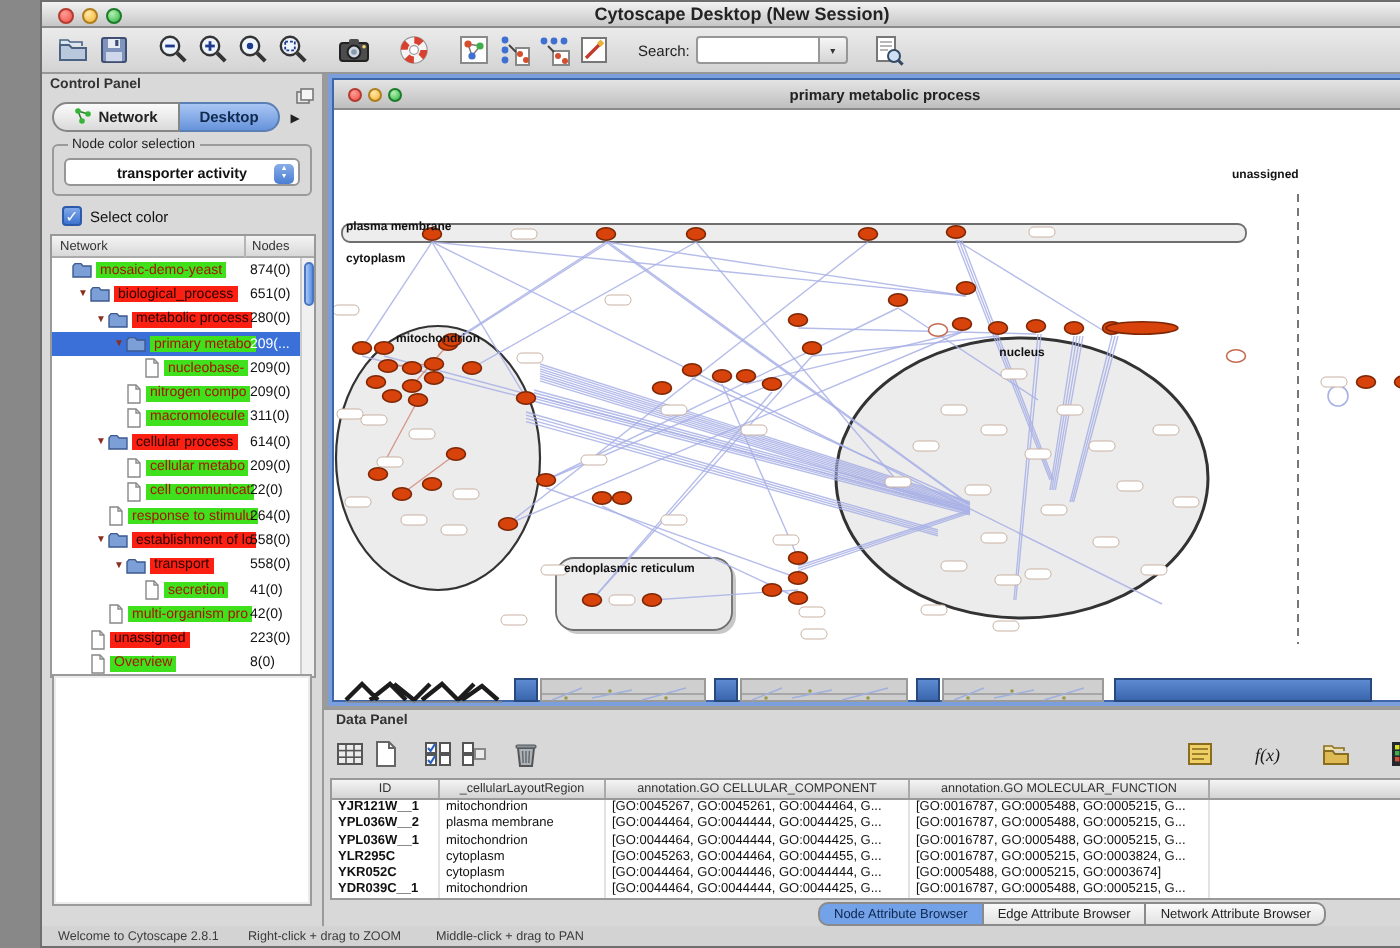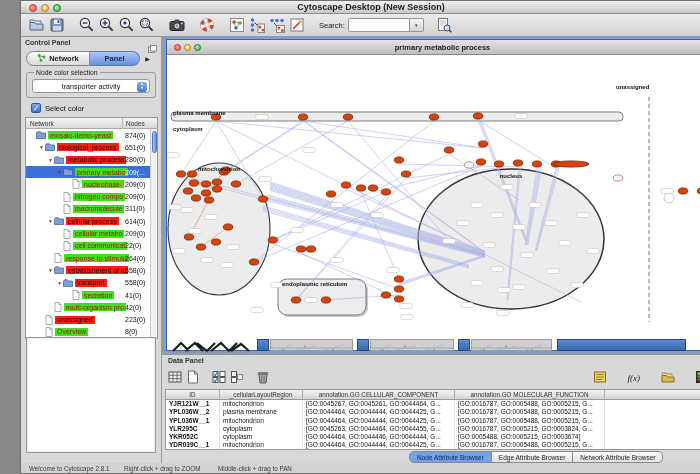--- a/index.html
+++ b/index.html
@@ -23,21 +23,21 @@
   
   .cpanel{position:absolute;left:0;top:36px;width:141px;height:426px;background:#d9d9d9;border-right:1px solid #9a9a9a;}
   .cp-head{position:absolute;left:0;top:0;width:100%;height:12px;font-size:7px;font-weight:bold;color:#333;padding-left:4px;line-height:12px;}
   .float-ico{position:absolute;top:2px;right:4px;}
   .cptabs{position:absolute;top:14px;left:5px;width:131px;height:15px;display:flex;}
   .tab-net{width:64px;border:1px solid #868686;border-radius:8px 0 0 8px;background:linear-gradient(#fbfbfb,#dadada);display:flex;gap:3px;align-items:center;justify-content:center;font-size:7.5px;font-weight:bold;color:#222;}
   .tab-mosaic{width:50px;border:1px solid #5a7fb4;border-left:none;border-radius:0 8px 8px 0;background:linear-gradient(#a9c6f3,#6793dc);display:flex;align-items:center;justify-content:center;font-size:7.5px;font-weight:bold;color:#10294e;}
   .tab-arrow{width:15px;display:flex;align-items:center;justify-content:center;font-size:6px;color:#222;}
   .grpbox{position:absolute;top:35px;left:5px;width:130px;height:26px;border:1px solid #9a9a9a;border-radius:3px;}
   .grplbl{position:absolute;top:-4.5px;left:7px;background:#d9d9d9;padding:0 2px;font-size:6.8px;color:#222;}
-  .combo{position:absolute;left:5px;top:6px;width:118px;height:14px;background:#fff;border:1px solid #969696;border-radius:3px;font-size:7.2px;font-weight:normal;color:#111;display:flex;align-items:center;justify-content:center;}
+  .combo{position:absolute;left:5px;top:6px;width:118px;height:14px;background:#fff;border:1px solid #969696;border-radius:3px;font-size:7.2px;font-weight:bold;color:#111;display:flex;align-items:center;justify-content:center;}
   .step{position:absolute;right:2px;top:1.5px;width:10px;height:10px;background:linear-gradient(#89ade9,#4a7ed2);border-radius:2.5px;color:#fff;font-size:3.6px;line-height:4.9px;text-align:center;}
   .chk{position:absolute;top:66px;left:10px;display:flex;gap:4px;align-items:center;font-size:7.5px;color:#111;}
   .chkbox{width:10px;height:10px;background:linear-gradient(#80a9ea,#3d73cf);border:1px solid #2c59a8;border-radius:2px;color:#fff;font-size:8px;line-height:10px;text-align:center;}
   .tree{position:absolute;left:4px;top:80px;width:133px;height:222px;background:#fff;border:1px solid #999;overflow:hidden;}
   .tree-head{position:relative;height:11px;background:linear-gradient(#f4f4f4,#d8d8d8);border-bottom:1px solid #aaa;font-size:6.5px;color:#333;}
   .th-net{position:absolute;left:4px;top:1.5px;}
   .th-nodes{position:absolute;left:100px;top:1.5px;}
   .th-sep{position:absolute;left:96px;top:0;width:1px;height:11px;background:#b5b5b5;}
   .trows{position:absolute;left:0;top:11px;right:7px;bottom:0;}
   .trow{position:relative;height:12.3px;display:flex;align-items:center;font-size:7px;color:#111;}
@@ -237,21 +237,21 @@
           <span id="net-tab-glyph"><svg width="9" height="9" viewBox="0 0 9 9">
               <line x1="2" y1="2.5" x2="7" y2="4" stroke="#2a7e2a" stroke-width="0.8"></line>
               <line x1="2" y1="2.5" x2="4" y2="7.5" stroke="#2a7e2a" stroke-width="0.8"></line>
               <circle cx="2" cy="2.5" r="1.4" fill="#35b535"></circle>
               <circle cx="7" cy="4" r="1.4" fill="#35b535"></circle>
               <circle cx="4" cy="7.5" r="1.4" fill="#35b535"></circle>
             </svg></span>
           <span>Network</span>
         </span>
       <span class="tab-mosaic">
-          <span>Panel</span>
+          <span>Desktop</span>
         </span>
       <span class="tab-arrow">▶</span>
     </div>
     <div class="grpbox">
       <span class="grplbl">Node color selection</span>
       <div class="combo">
         <span>transporter activity</span>
         <span class="step">▲<br>▼</span>
       </div>
     </div>

